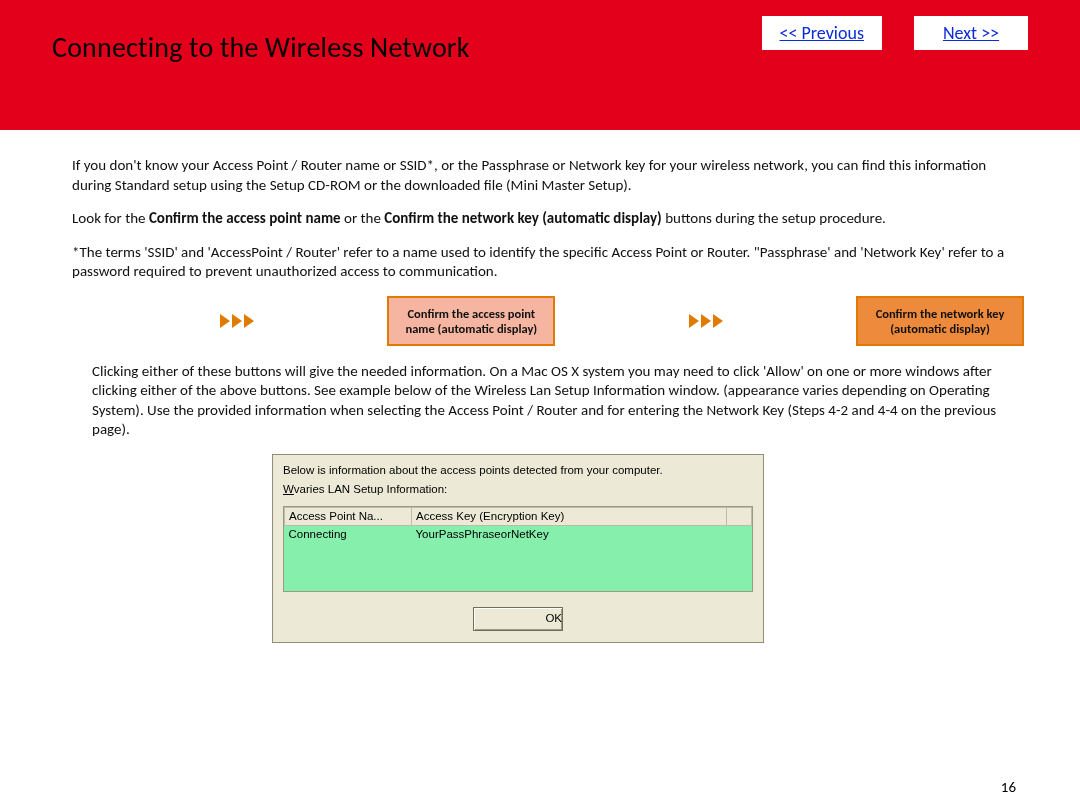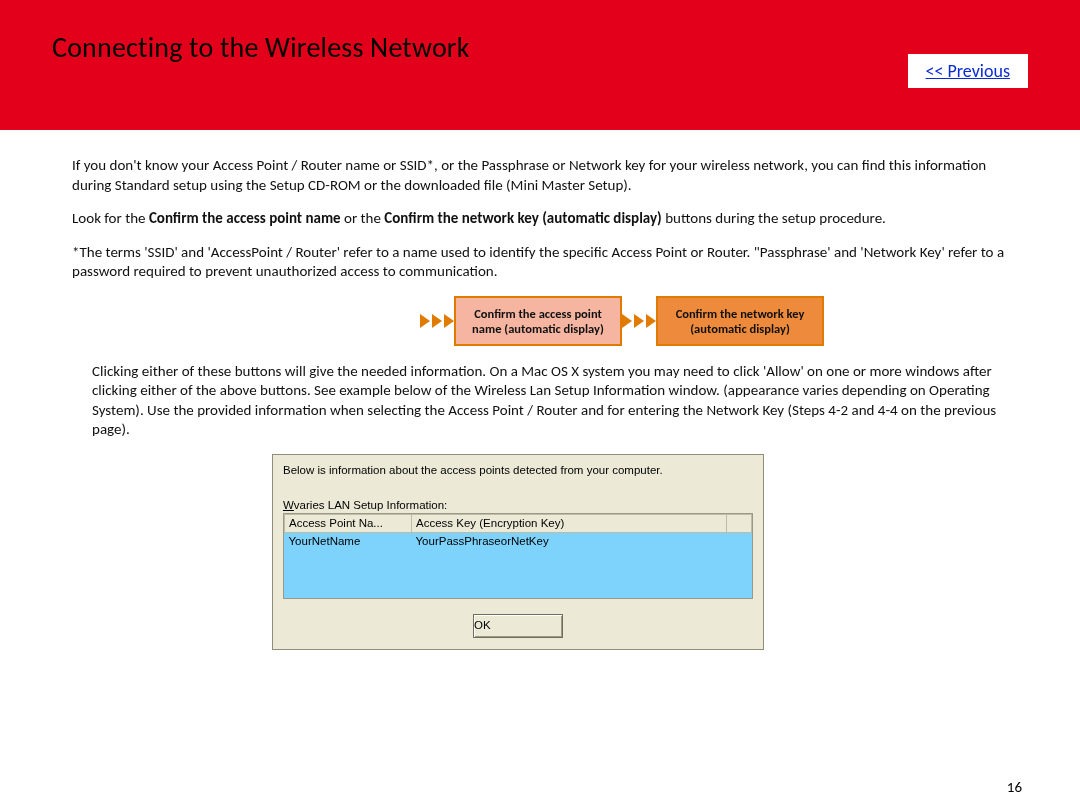--- a/index.html
+++ b/index.html
@@ -1,49 +1,50 @@
 <!DOCTYPE html>
 <html><head>
 <meta charset="utf-8">
 <style>
   html,body{margin:0;padding:0;font-family:Calibri,"Segoe UI",Arial,sans-serif;font-size:15px;color:#000;background:#fff}
   .page{width:1080px;height:810px;position:relative;background:#fff}
   .banner{background:#e2001a;height:130px;padding:0 52px;display:flex;align-items:flex-start}
   .banner-title{color:#000000;font-size:28px;font-weight:400;margin-top:30px;flex:1;letter-spacing:.2px}
-  .nav-boxes{display:flex;gap:32px;margin-top:54px}
+  .nav-boxes{display:flex;gap:32px;margin-top:16px}
   .nav-btn{background:#fff;color:#0a2bd6;text-decoration:underline;font-size:18px;padding:6px 18px;min-width:78px;text-align:center;cursor:pointer}
   .body-area{padding:26px 56px 0 72px;font-size:15px;line-height:1.3;color:#111}
   .para{margin:0 0 14px 0}
-  .setup-fig{display:flex;align-items:center;justify-content:center;margin:8px 0 16px 148px}
+  .setup-fig{display:flex;align-items:center;justify-content:space-between;margin:8px 0 16px 148px}
   .arrows{display:flex;gap:2px}
   .tri{width:0;height:0;border-top:7px solid transparent;border-bottom:7px solid transparent;border-left:10px solid #e07a00}
   .fig-btn{border:2px solid #e07a00;font-weight:700;font-size:12.5px;text-align:center;width:156px;padding:8px 4px;line-height:1.2}
   .fig-light{background:#f5b5a0}
   .fig-dark{background:#ee8a3c}
   .indent{padding-left:20px}
   .dialog{width:490px;margin:6px 0 0 180px;border:1px solid #8f8f78;background:#ecead7;font-family:Tahoma,Arial,sans-serif;font-size:11.5px;color:#000}
   .dialog-inner{padding:8px 10px 4px 10px}
-  .dlg-desc{margin-bottom:21px}
+  .dlg-desc{margin-bottom:5px}
   .dlg-label .ul{text-decoration:underline}
-  .grid{border:1px solid #9a9a86;background:#7dd3fc;margin-top:0;height:84px;overflow:hidden}
+  .grid{border:1px solid #9a9a86;background:#86efac;margin-top:9px;height:84px;overflow:hidden}
   .grid table{border-collapse:collapse;width:100%;font-size:11.5px}
   .grid th{background:#ecead7;border:1px solid #bcbca8;font-weight:400;text-align:left;padding:1px 4px}
   .grid td{padding:1px 4px;vertical-align:top}
   .dlg-footer{height:46px;display:flex;align-items:center;justify-content:center;border-top:0}
-  .ok-btn{background:#ecead7;border:1px solid #6f6f5c;box-shadow:inset 1px 1px 0 #fff, inset -1px -1px 0 #9a9a86;width:88px;height:22px;font-size:11.5px;font-family:Tahoma,Arial,sans-serif;text-align:left;line-height:20px;cursor:pointer}
-  .page-num{position:absolute;bottom:14px;right:58px;font-size:15px}
+  .ok-btn{background:#ecead7;border:1px solid #6f6f5c;box-shadow:inset 1px 1px 0 #fff, inset -1px -1px 0 #9a9a86;width:88px;height:22px;font-size:11.5px;font-family:Tahoma,Arial,sans-serif;text-align:right;line-height:20px;cursor:pointer}
+  .page-num{position:absolute;bottom:14px;right:64px;font-size:15px}
 </style>
 </head>
 <body>
 
 <div class="page">
   <div class="banner">
     <div class="banner-title">Connecting to the Wireless Network</div>
     <div class="nav-boxes">
       <div class="nav-btn">&lt;&lt; Previous</div>
+      <div class="nav-btn">Next &gt;&gt;</div>
     </div>
   </div>
 
   <div class="body-area">
     <p class="para">If you don't know your Access Point / Router name or SSID*, or the Passphrase or Network key for your wireless network, you can find this information during Standard setup using the Setup CD-ROM or the downloaded file (Mini Master Setup).</p>
     <p class="para">
       <span>Look for the </span><b>Confirm the access point name</b><span> or the </span><b>Confirm the network key (automatic display)</b><span> buttons during the setup procedure.</span>
     </p>
     <p class="para">*The terms 'SSID' and 'AccessPoint / Router' refer to a name used to identify the specific Access Point or Router. "Passphrase' and 'Network Key' refer to a password required to prevent unauthorized access to communication.</p>
 
@@ -71,21 +72,21 @@
           <div class="dlg-label"><span class="ul">W</span><span>varies LAN Setup Information:</span></div>
           <div class="grid">
             <table>
               <tbody>
                   <tr>
                 <th style="width:118px">Access Point Na...</th>
                 <th>Access Key (Encryption Key)</th>
                 <th style="width:16px"></th>
               </tr>
               <tr>
-                <td>YourNetName</td>
+                <td>Connecting</td>
                 <td>YourPassPhraseorNetKey</td>
                 <td></td>
               </tr>
             </tbody>
               </table>
           </div>
         </div>
         <div class="dlg-footer">
           <div class="ok-btn">OK</div>
         </div>

